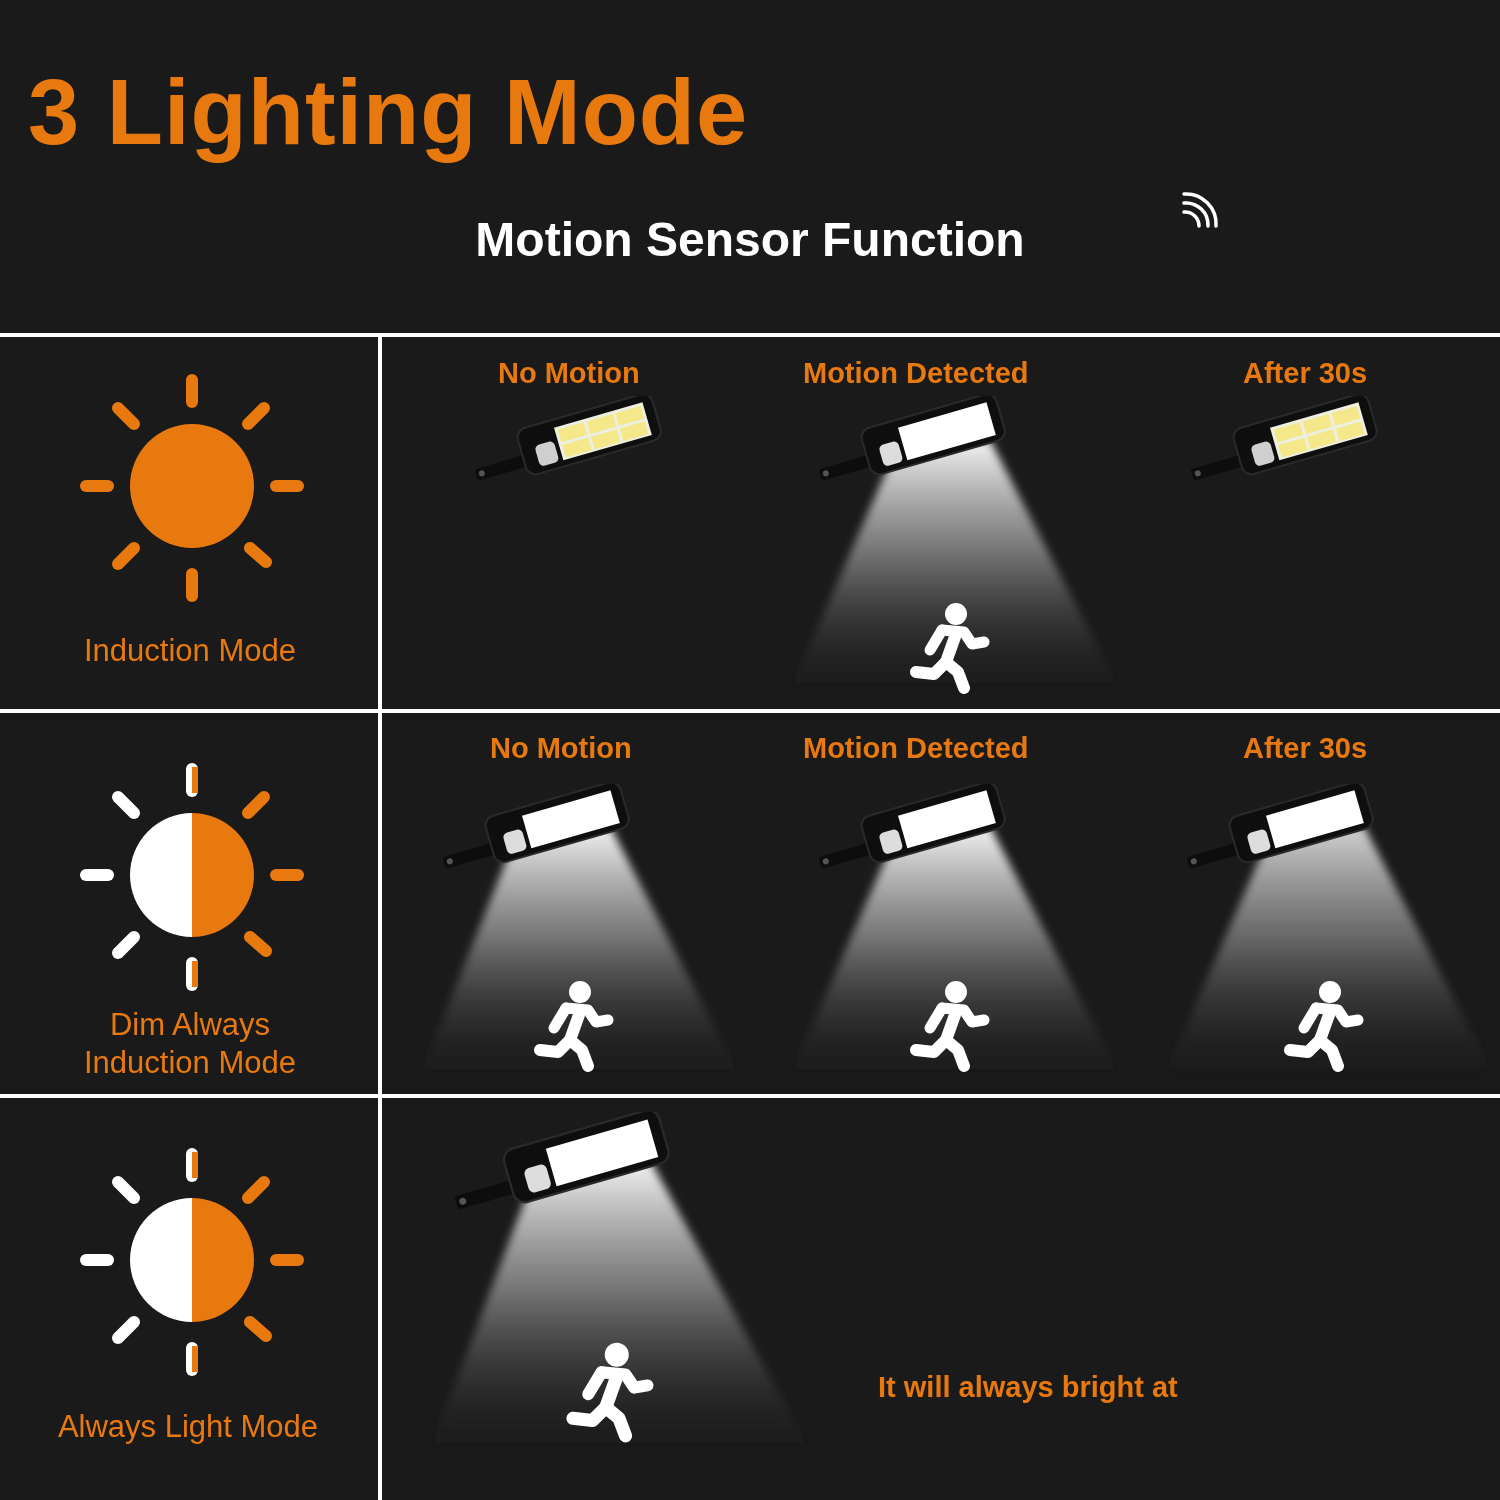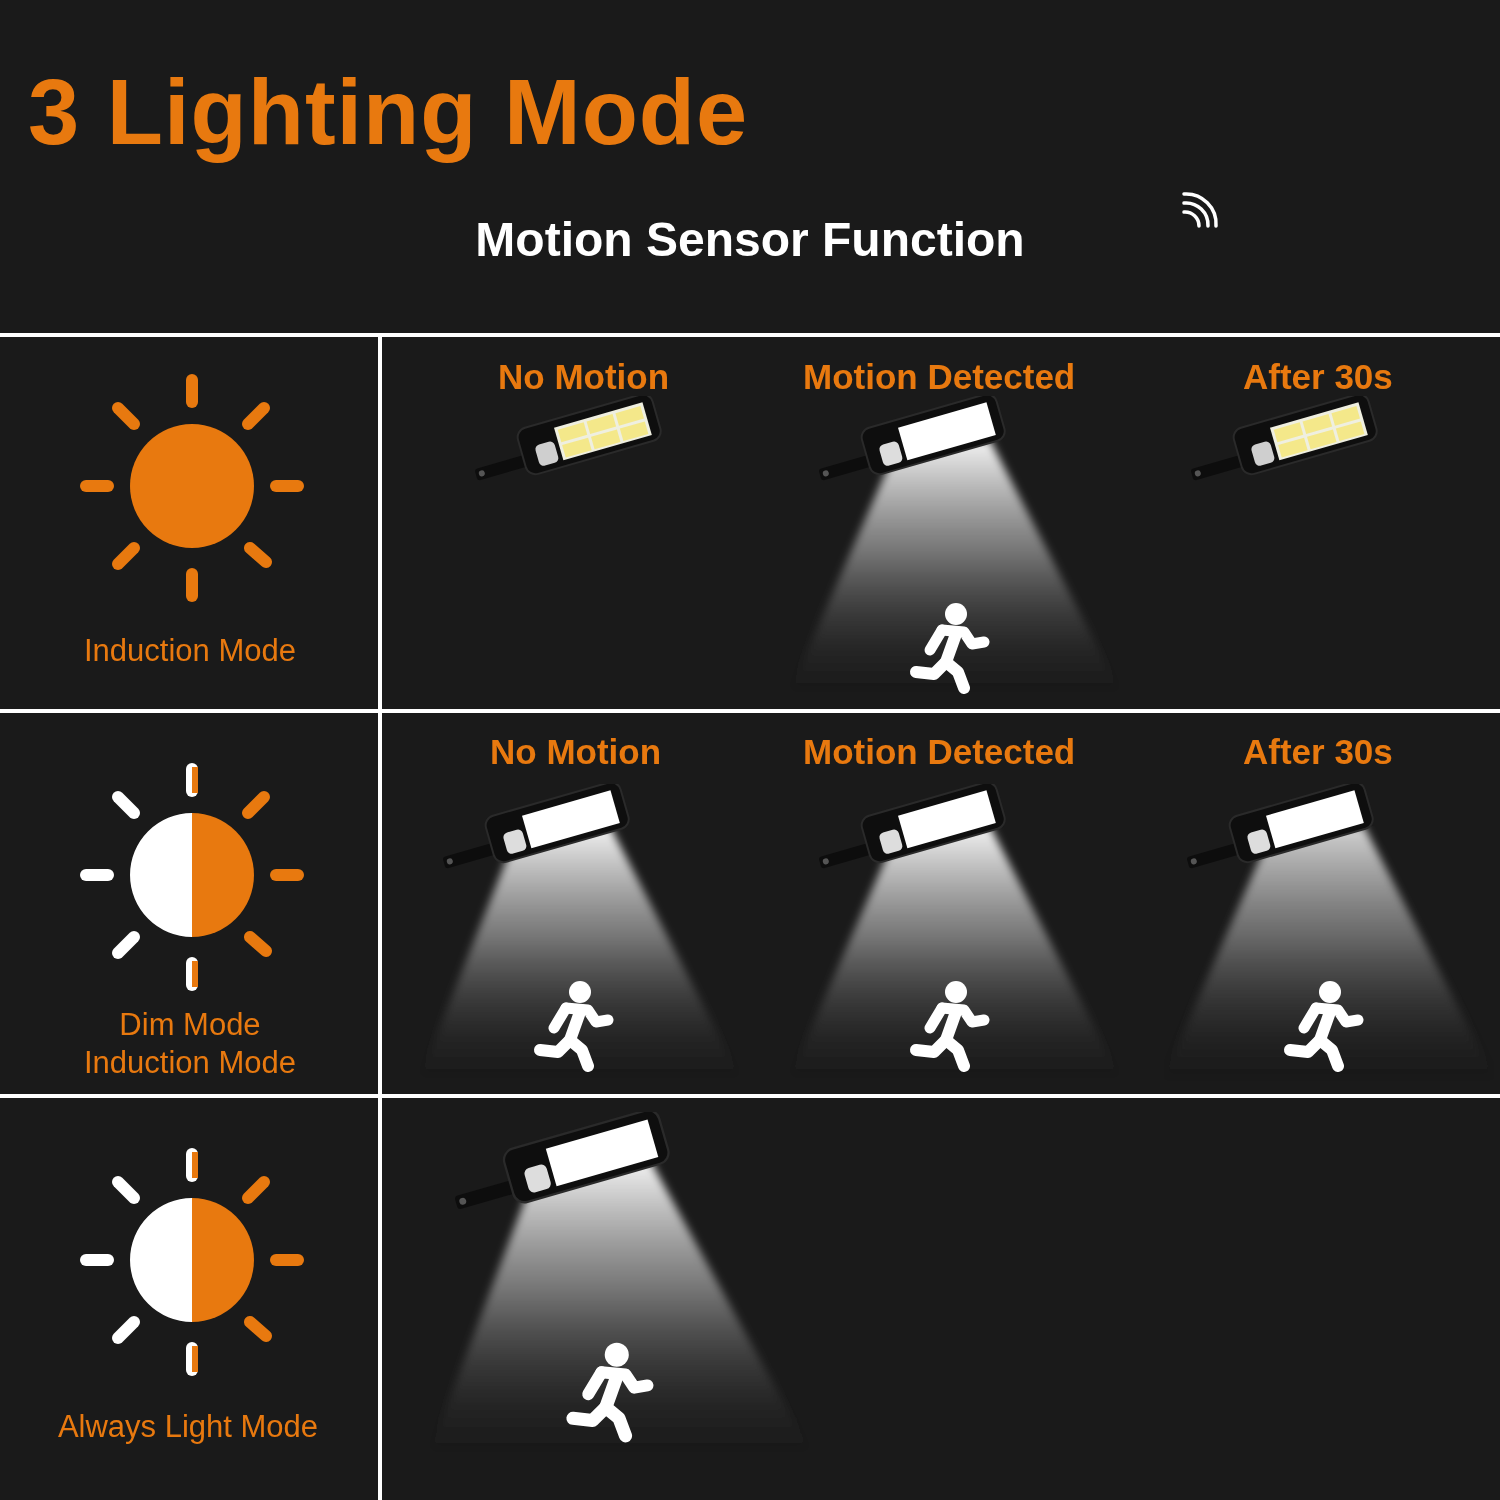--- a/index.html
+++ b/index.html
@@ -8,21 +8,21 @@
   .title { position:absolute; left:0; width:1500px; top:62px; text-align:left; color:#e8790f;
            font-weight:bold; font-size:92px; letter-spacing:1px; line-height:100px;padding-left:28px; }
   .subtitle { position:absolute; left:0; width:1500px; top:200px; text-align:center; color:#ffffff;
               font-weight:bold; font-size:48px; line-height:80px; }
   .wave { position:absolute; left:1176px; top:184px; width:48px; height:48px; }
   .hline { position:absolute; left:0; width:1500px; height:4px; background:#ffffff; }
   .vline { position:absolute; left:378px; width:4px; background:#ffffff; }
   .mode-label { position:absolute; left:0; width:380px; text-align:center; color:#e8790f; font-weight:normal;
                 font-size:31px; line-height:38px; }
   .sun { position:absolute; width:240px; height:240px; }
-  .state-label { position:absolute; color:#e8790f; font-weight:bold; font-size:35px; white-space:nowrap; }
+  .state-label { position:absolute; color:#e8790f; font-weight:bold; font-size:29px; white-space:nowrap; }
   .lamp { position:absolute; }
   .beam { position:absolute; }
   .runner { position:absolute; width:84px; height:92px; }
   .note { position:absolute; left:878px; top:1368px; color:#e8790f; font-weight:bold; font-size:29px; line-height:38px; }
 </style>
 </head>
 <body>
 
 <svg width="0" height="0" style="position:absolute">
   <defs>
@@ -132,21 +132,21 @@
       <line x1="46" y1="40" x2="62" y2="56" stroke="#fff"></line>
         <line x1="178" y1="180" x2="194" y2="194" stroke="#e8790f"></line>
       <line x1="192" y1="40" x2="176" y2="56" stroke="#e8790f"></line>
         <line x1="46" y1="196" x2="62" y2="180" stroke="#fff"></line>
     </g>
     <rect x="120" y="10" width="6" height="26" fill="#e8790f"></rect>
     <rect x="120" y="204" width="6" height="26" fill="#e8790f"></rect>
     <path d="M120 56 A62 62 0 0 0 120 180 Z" fill="#ffffff"></path>
     <path d="M120 56 A62 62 0 0 1 120 180 Z" fill="#e8790f"></path>
   </svg>
-  <div class="mode-label" style="top:1006px">Dim Mode</div>
+  <div class="mode-label" style="top:1006px">Dim Always</div>
   <div class="mode-label" style="top:1044px">Induction Mode</div>
 
   <div class="state-label" style="left:490px; top:732px">No Motion</div>
   <div class="state-label" style="left:803px; top:732px">Motion Detected</div>
   <div class="state-label" style="left:1243px; top:732px">After 30s</div>
 
   <svg class="beam" style="left:420px; top:826px; width:320px; height:260px" viewBox="0 0 320 260">
     <polygon points="100,0 190,0 320,250 0,250" fill="url(#beamGrad)" filter="url(#blur4)"></polygon>
   </svg>
   <svg class="lamp" style="left:430px; top:784px; width:200px; height:90px">
@@ -200,14 +200,15 @@
     <polygon points="110,0 220,0 380,290 0,290" fill="url(#beamGrad)" filter="url(#blur4)"></polygon>
   </svg>
   <svg class="lamp" style="left:440px; top:1112px; width:230px; height:104px">
       <use href="#lampBrightSym"></use>
     </svg>
   <svg class="runner" style="left:562px; top:1340px; width:92px; height:104px">
       <use href="#runnerSym"></use>
     </svg>
 
   <div class="note">
+    <div>It will always bright at</div>
   </div>
 </section>
 
 </body></html>

